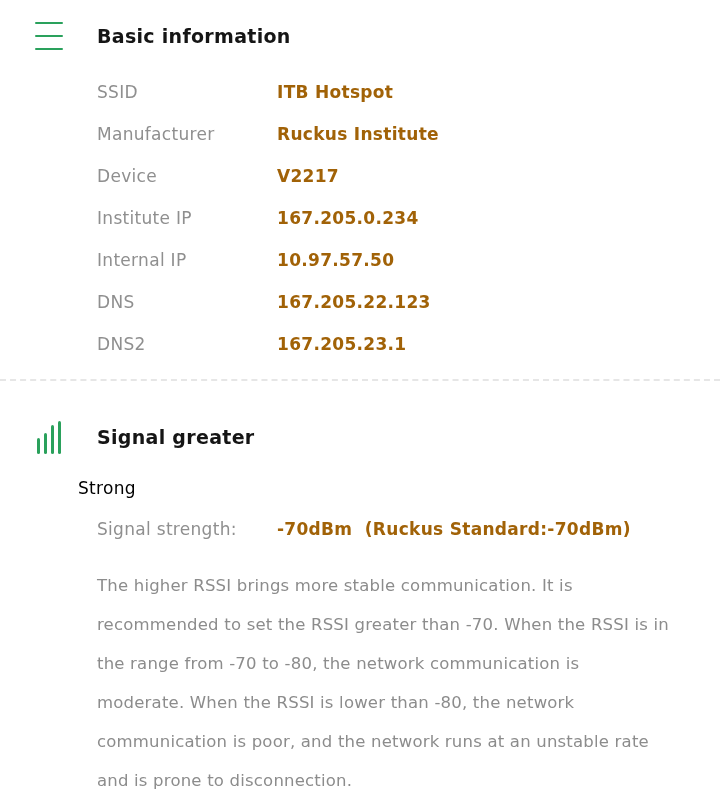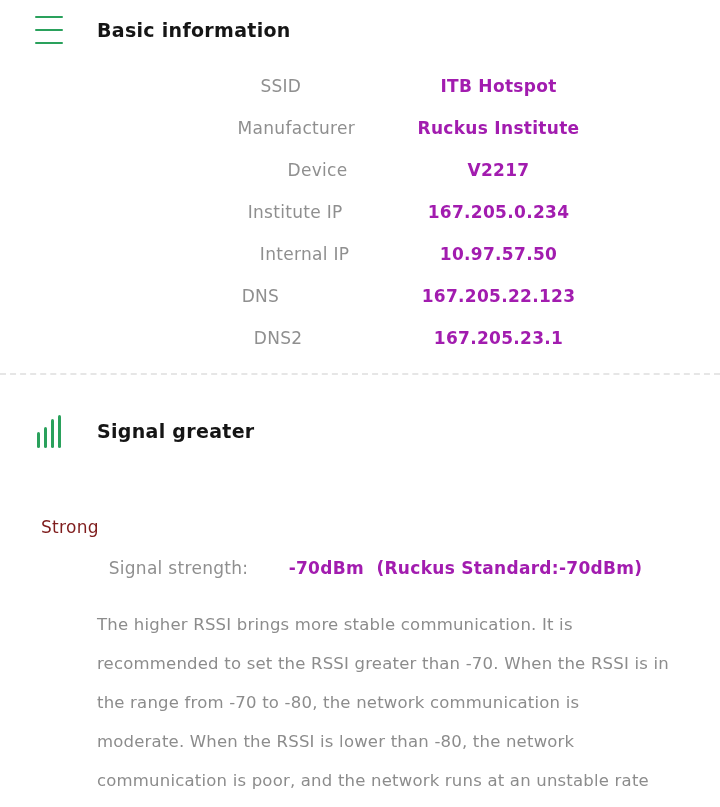--- a/index.html
+++ b/index.html
@@ -15,21 +15,21 @@
     overflow: hidden;
     position: relative;
   }
 
   
   .section-header {
     display: flex;
     align-items: center;
     padding-left: 35px;
   }
-  .section-header.first { padding-top: 15px; }
+  .section-header.first { padding-top: 21px; }
   .section-title {
     font-size: 19px;
     font-weight: bold;
     color: #151515;
     letter-spacing: 0.3px;
   }
 
   
   .hamburger {
     width: 28px;
@@ -72,55 +72,54 @@
 
   
   .rows {
     margin-top: 20px;
     padding-left: 97px;
   }
   .info-row {
     display: flex;
     align-items: center;
     height: 42px;
-    justify-content: center;
   }
   .info-label {
     width: 180px;
     flex: 0 0 180px;
     font-size: 17px;
     color: #8f8f8f;
     letter-spacing: 0.3px;
   }
   .info-value {
     font-size: 17px;
     font-weight: bold;
-    color: #a21caf;
+    color: #a16207;
     letter-spacing: 0.3px;
     white-space: pre-wrap;
   }
 
   
   .divider {
     margin-top: 14px;
     border-top: 2px dashed #e6e6e6;
   }
 
   
   .signal-header { margin-top: 39px; }
   .status-text {
-    margin-top: 69px;
-    padding-left: 41px;
+    margin-top: 24px;
+    padding-left: 78px;
     font-size: 17px;
-    color: #7f1d1d;
+    color: #000000;
     letter-spacing: 0.3px;
   }
   .signal-row {
     margin-top: 10px;
-    margin-left: 31px;
+    padding-left: 97px;
   }
   .description {
     margin-top: 16px;
     margin-left: 97px;
     width: 572px;
     font-size: 16.5px;
     line-height: 39px;
     color: #8c8c8c;
     letter-spacing: 0.2px;
   }

